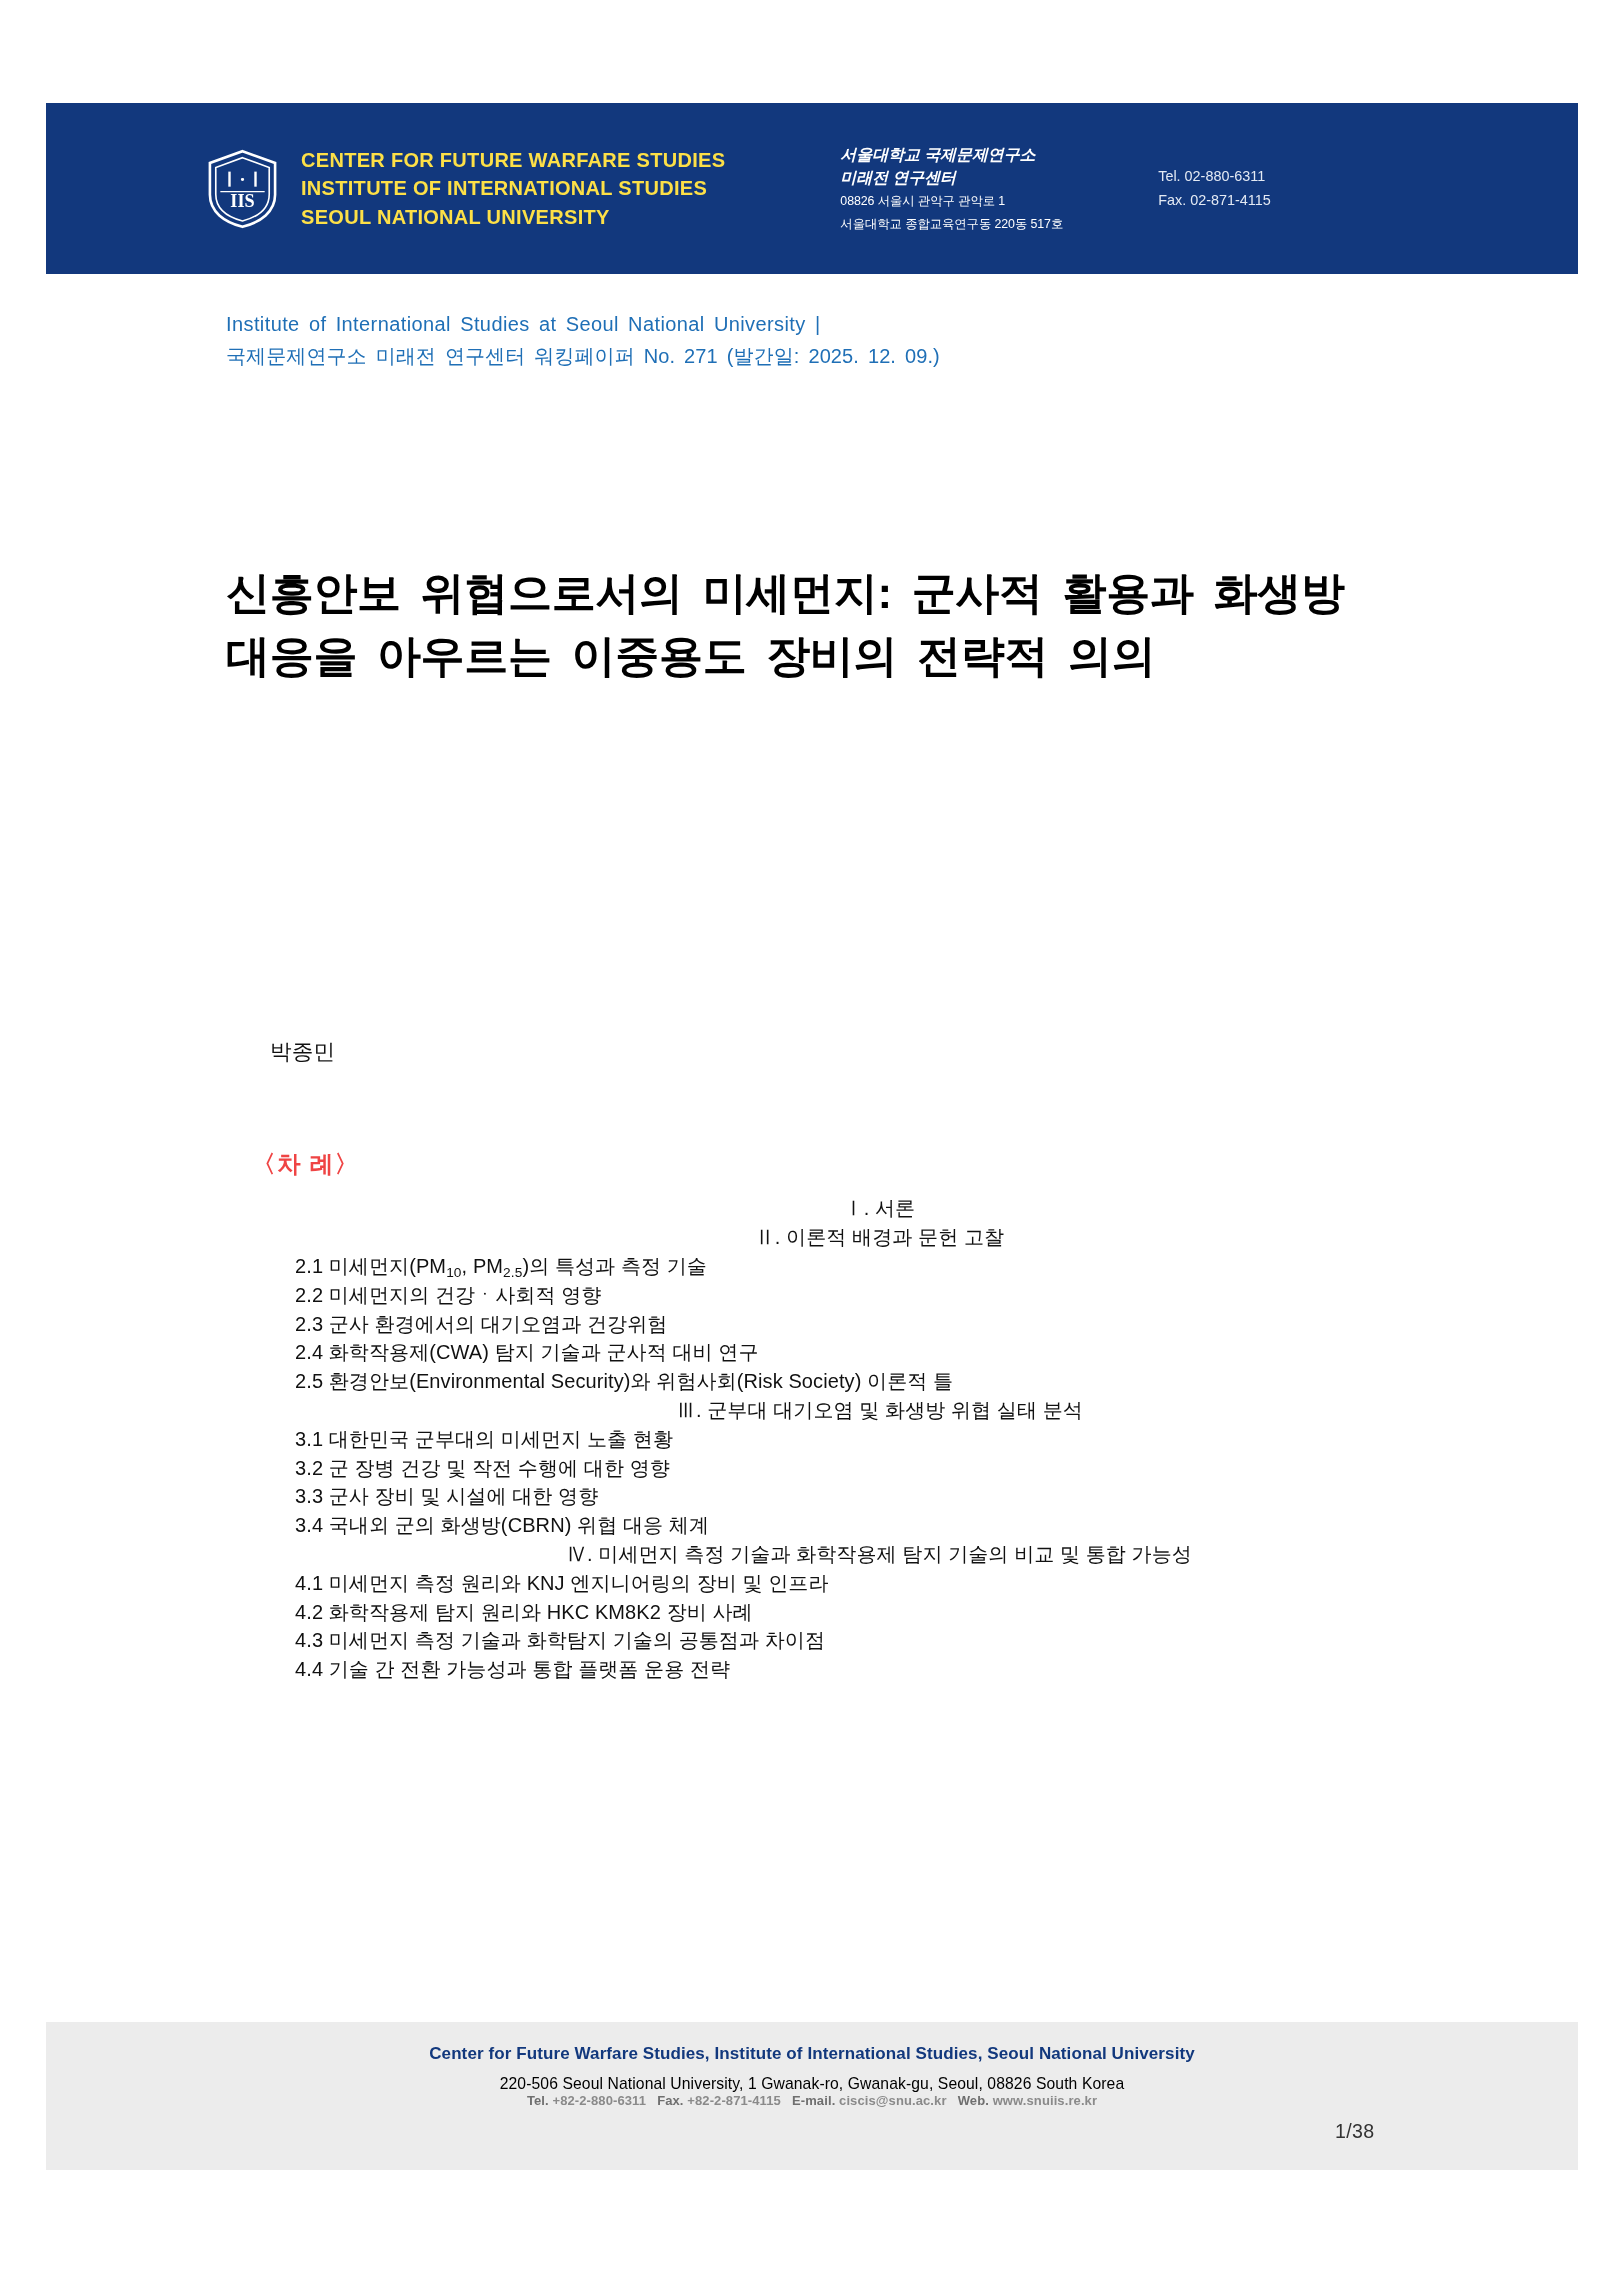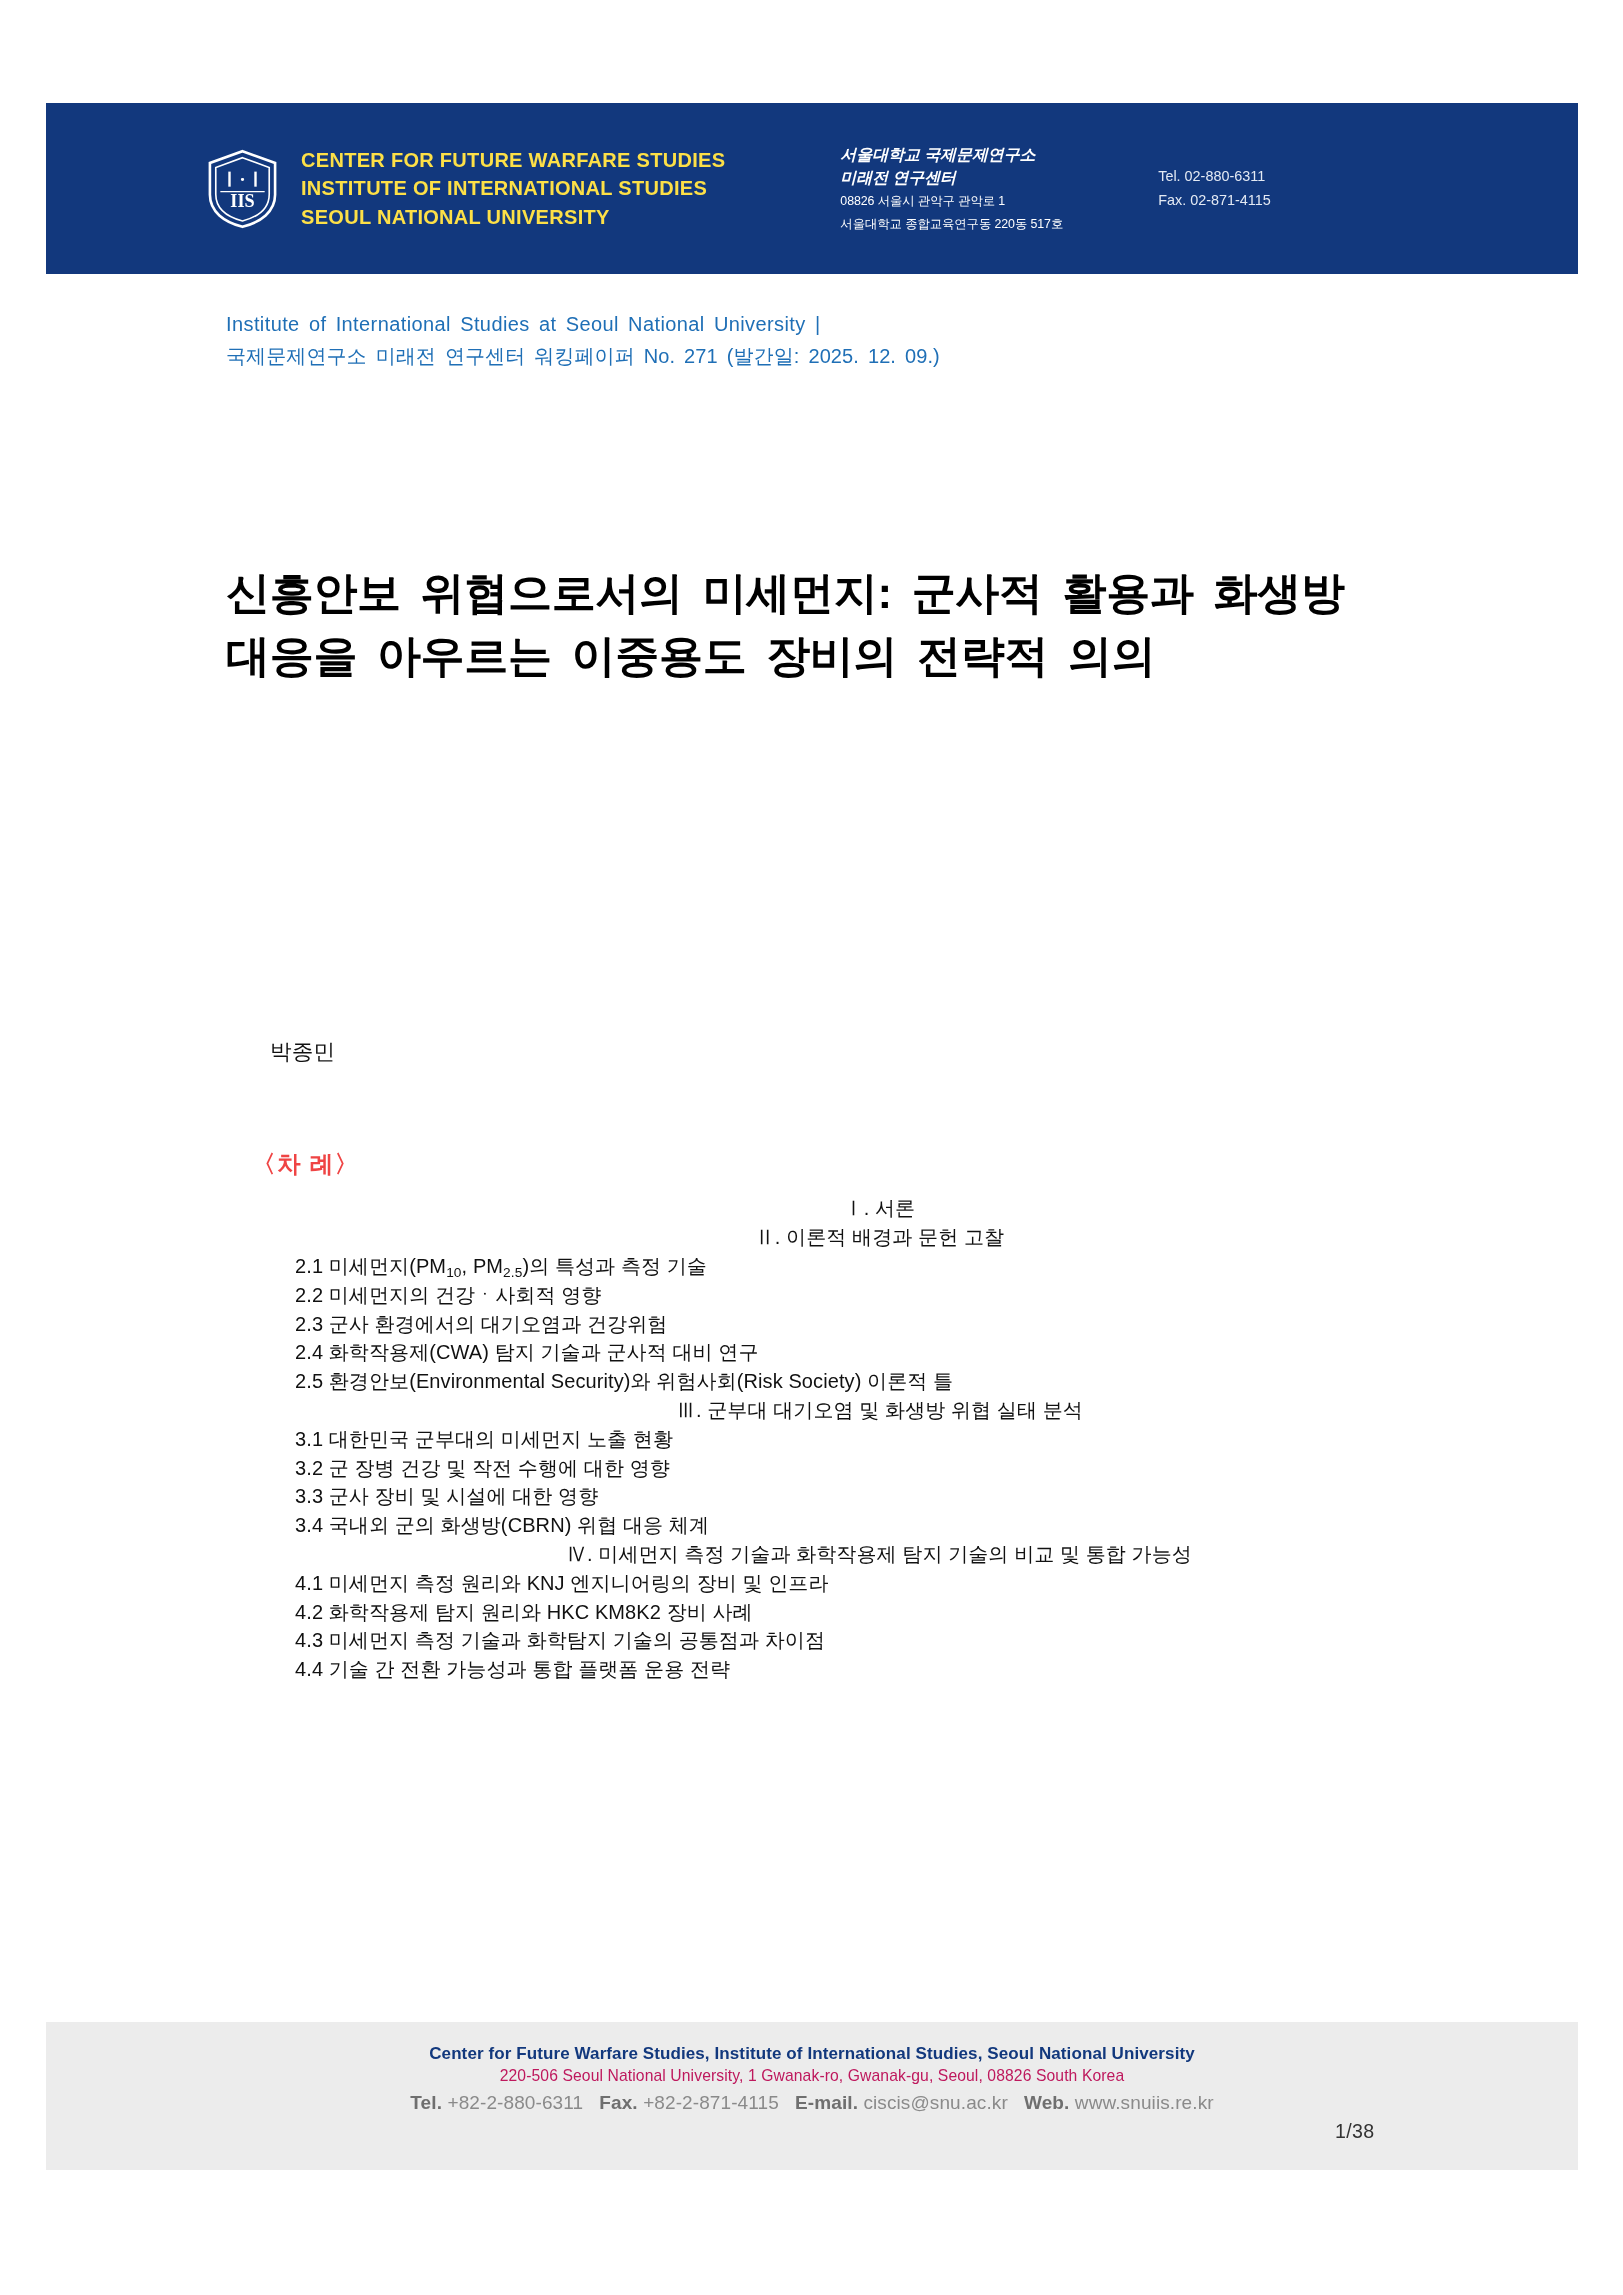--- a/index.html
+++ b/index.html
@@ -157,30 +157,31 @@
     box-sizing: border-box;
     padding-top: 22px;
   }
   .footer .f1 {
     color: #12387d;
     font-size: 17px;
     font-weight: 700;
     letter-spacing: 0.1px;
   }
   .footer .f2 {
-    color: #be185d;
+    color: #000000;
     font-size: 15.7px;
-    margin-top: 3px;
+    margin-top: 11px;
     letter-spacing: 0.1px;
   }
   .footer .f3 {
     color: #8a8a8a;
-    font-size: 19px;
-    margin-top: 7px;
-    letter-spacing: 0.1px;
+    font-size: 13px;
+    margin-top: 0;
+    letter-spacing: 0.1px;
+    font-weight: bold;
   }
   .footer .f3 b { color: #6f6f6f; }
   .page-num {
     position: absolute;
     left: 1335px;
     top: 2120px;
     font-size: 19.6px;
     color: #333333;
     letter-spacing: 0.3px;
   }

